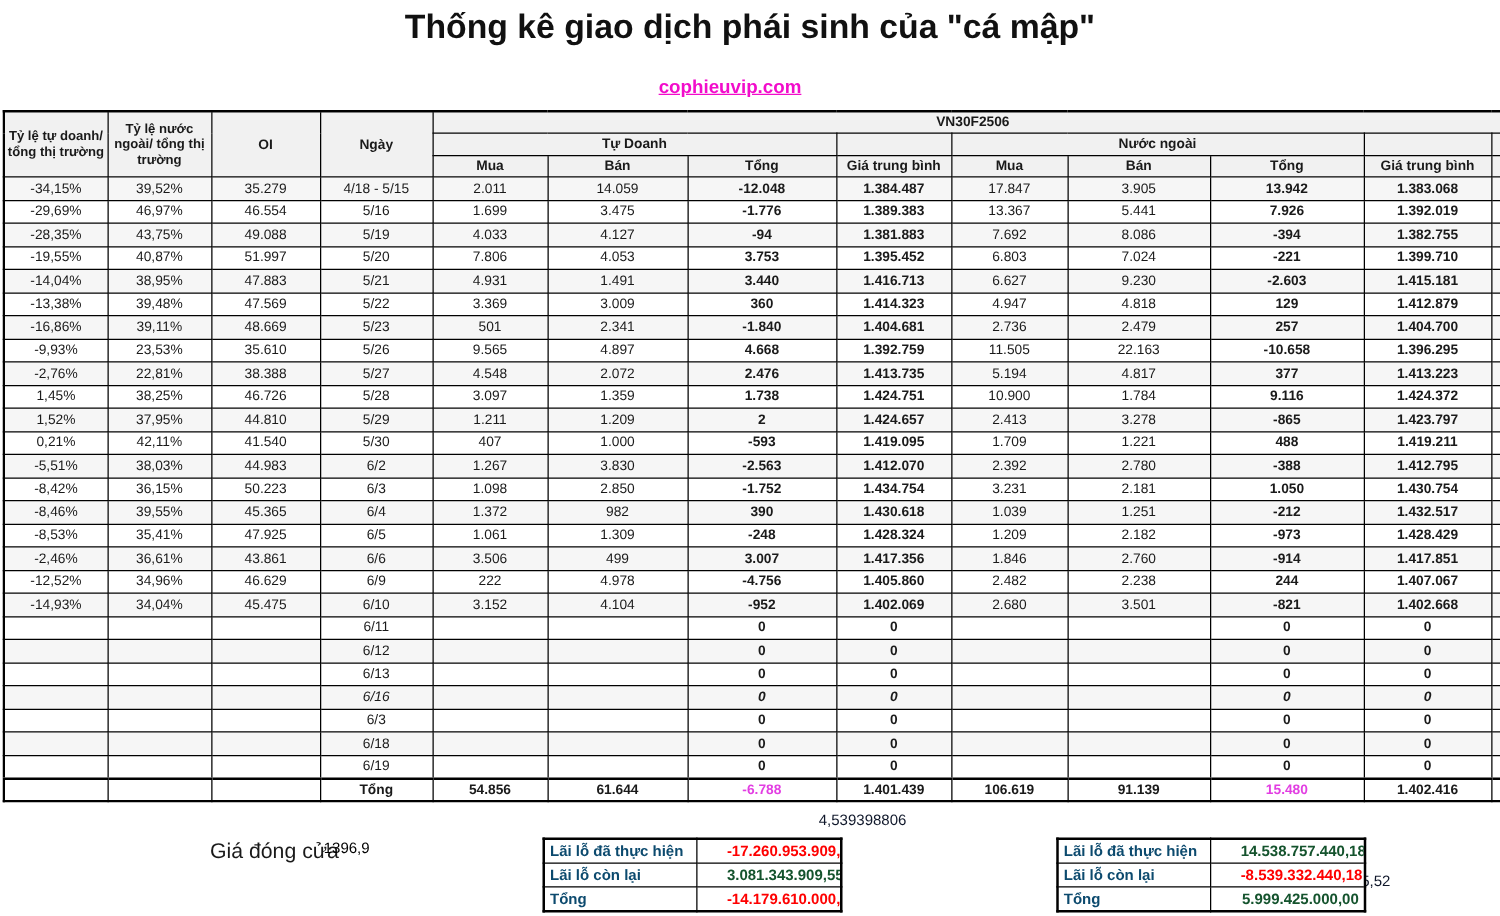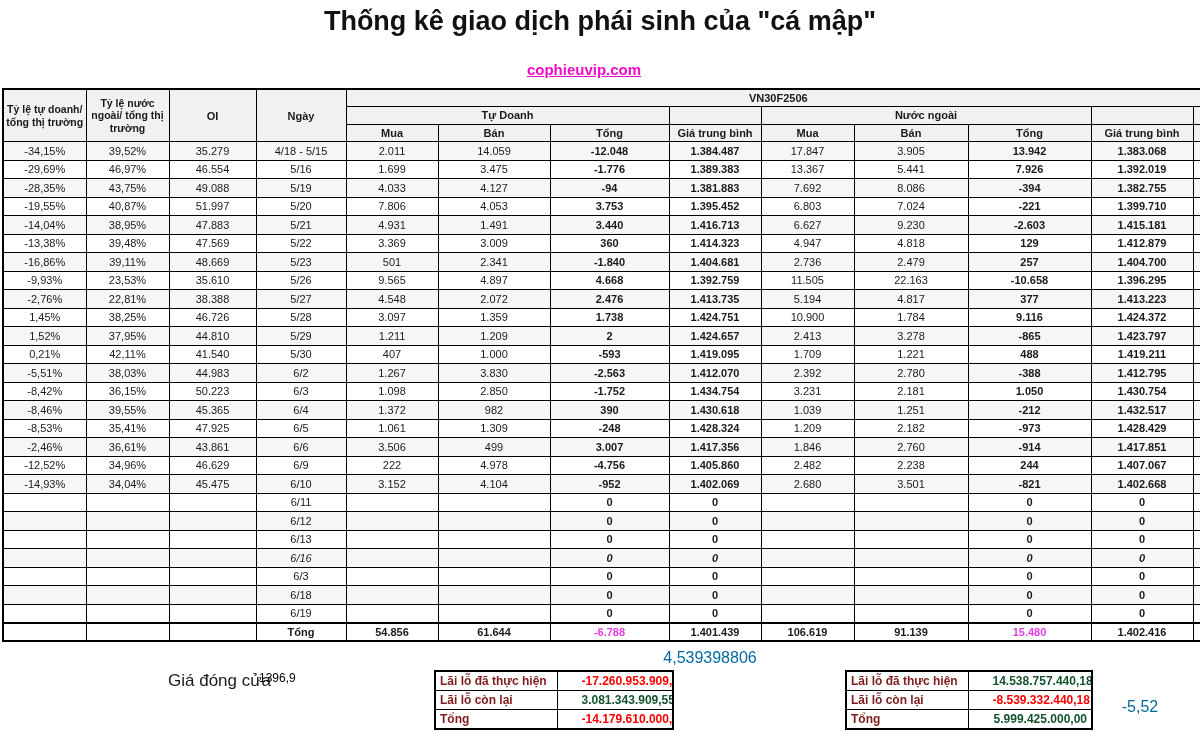--- a/index.html
+++ b/index.html
@@ -19,32 +19,32 @@
   .grid thead tr { height:17.6px; }
   .grid thead td { background:#f1f1f1; font-weight:bold; }
   .grid thead td.ratio-head { font-size:10.5px; white-space:normal; line-height:1.18; }
   .grid tbody tr { height:18.5px; }
   #tbody tr:nth-child(odd):not(.total-row) { background:#f6f6f6; }
   .grid td.b  { font-weight:bold; }
   .grid td.magenta { color:#e23ee2;text-align:center; }
   .total-row td { border-top:2px solid #000; font-weight:bold; background:#fff; }
   .pb td { border-top:1px dashed #8a8a8a;font-style:italic; }
 
-  .note { position:absolute; font-size:16px; color:#0369a1; text-align:center; }
+  .note { position:absolute; font-size:12px; color:#0f172a; }
   .note-td { left:655px; top:649px; width:110px; }
   .note-nn { left:1085px; top:650px; width:110px;margin-top:48px; }
   .close-label { position:absolute; left:168px; top:671px; font-size:17px; color:#1a1a1a; }
   .close-value { position:absolute; left:259px; top:671px; font-size:12px; color:#000000; }
 
   table.sum { position:absolute; border-collapse:collapse; table-layout:fixed;
               border:2px solid #000; }
   .sum td { border:1px solid #000; font-size:12px; padding:0 4px; white-space:nowrap;
             overflow:hidden; background:#fff; }
   .sum tr { height:19.3px; }
-  .sum td.lab { font-weight:bold; text-align:left; color:#7f1d1d; }
+  .sum td.lab { font-weight:bold; text-align:left; color:#0c4a6e; }
   .sum td.val { font-weight:bold; text-align:right;padding-left:24px; }
   .val-red   { color:#fe0000; }
   .val-green { color:#14532d; }
   .sum-left  { left:434px; top:670px; width:238px; }
   .sum-right { left:845px; top:670px; width:246px; }
 </style>
 </head>
 <body>
 
 <div class="canvas">

